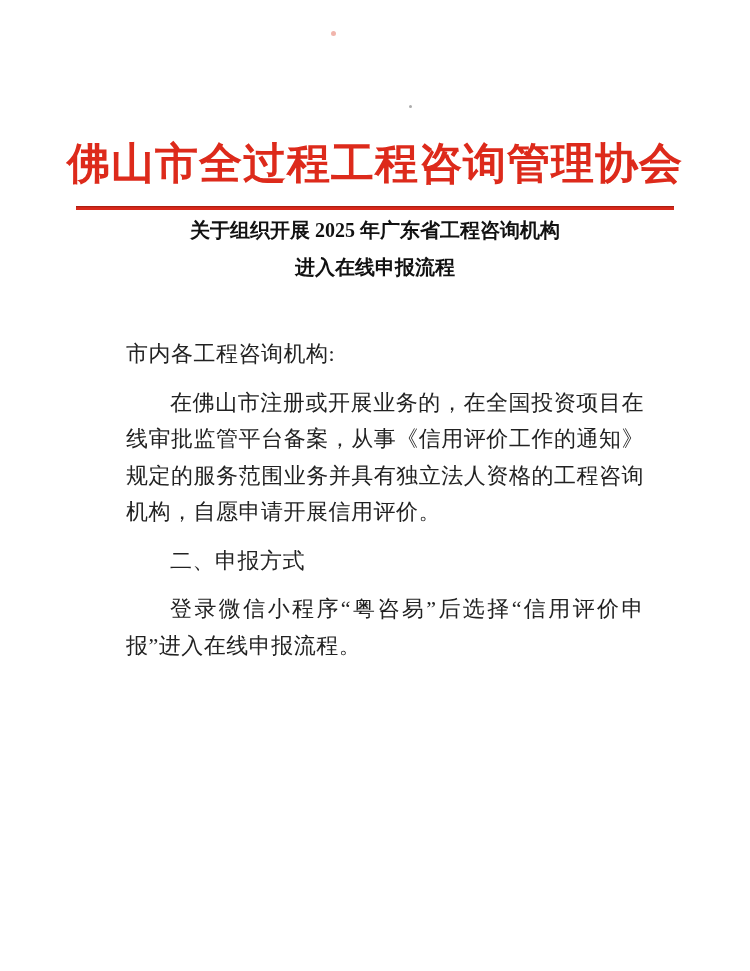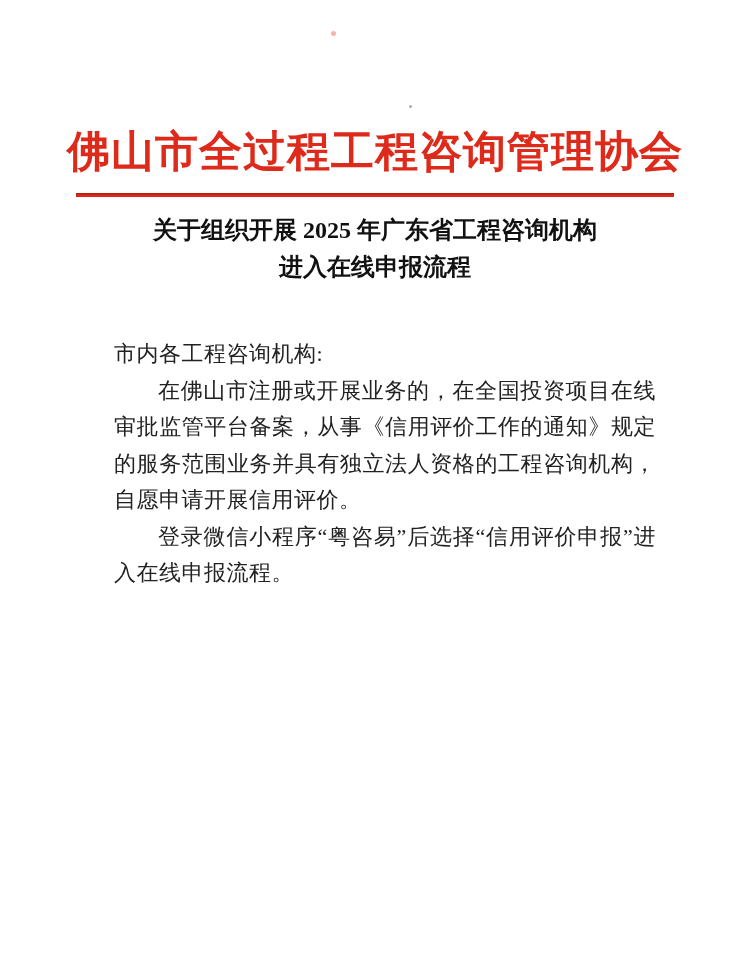--- a/index.html
+++ b/index.html
@@ -11,58 +11,58 @@
     position: relative;
     width: 750px;
     height: 971px;
     margin: 0 auto;
     background: #ffffff;
     overflow: hidden;
     font-family: "Liberation Serif", "DejaVu Serif", serif;
     color: #1f1f1f;
   }
   .org-name {
-    margin: 4px;
+    margin: 16px;
     padding-top: 122px;
     text-align: center;
     font-size: 43px;
     line-height: 52px;
     font-weight: bold;
     letter-spacing: 1px;
     color: #dd2a1b;
     white-space: nowrap;
   }
   .red-rule {
     width: 598px;
     height: 4px;
     margin: 15px auto 0 auto;
     background: linear-gradient(#9c1a0e, #d9281a 45%, #d9281a);
     border: 0;
   }
   .doc-title {
-    margin: 15px auto 0 auto;
+    margin: 2px auto 0 auto;
     width: 620px;
     text-align: center;
-    font-size: 24px;
+    font-size: 20px;
     line-height: 37px;
     font-weight: bold;
     color: #111111;
   }
   .doc-body {
     width: 542px;
     margin: 50px 94px 0 114px;
     font-size: 22px;
     line-height: 36.5px;
     letter-spacing: 0.5px;
     text-align: justify;
     text-justify: inter-character;
     color: #222222;
   }
   .doc-body p {
-    margin: 0;
+    margin: 12px;
     padding: 0;
   }
   .salutation { text-indent: 0; }
   .para       { text-indent: 2em; }
   .heading    { text-indent: 2em; }
   .speck-red {
     position: absolute;
     left: 331px;
     top: 31px;
     width: 5px;
@@ -93,16 +93,17 @@
   <div class="red-rule"></div>
 
   <h2 class="doc-title">
     <span>关于组织开展 2025 年广东省工程咨询机构</span><br>
     <span>进入在线申报流程</span>
   </h2>
 
   <div class="doc-body">
     <p class="salutation">市内各工程咨询机构:</p>
     <p class="para">在佛山市注册或开展业务的，在全国投资项目在线审批监管平台备案，从事《信用评价工作的通知》规定的服务范围业务并具有独立法人资格的工程咨询机构，自愿申请开展信用评价。</p>
+    <p class="heading">二、申报方式</p>
     <p class="para">登录微信小程序“粤咨易”后选择“信用评价申报”进入在线申报流程。</p>
   </div>
 
 </div>
 
 </body></html>

